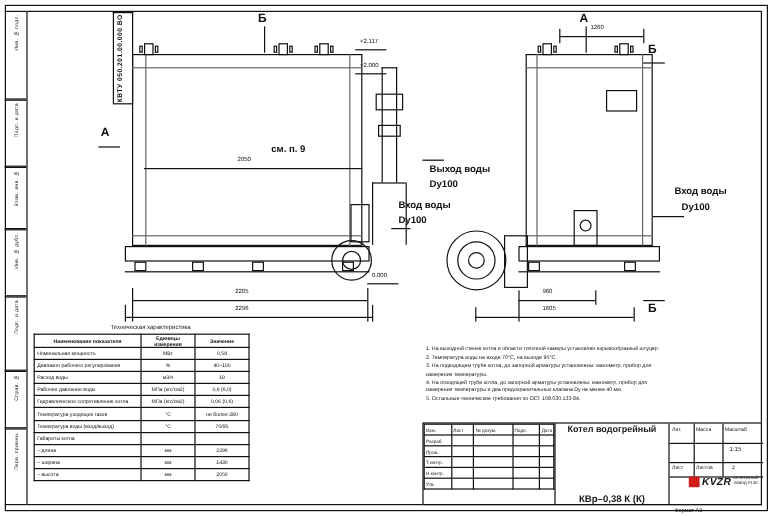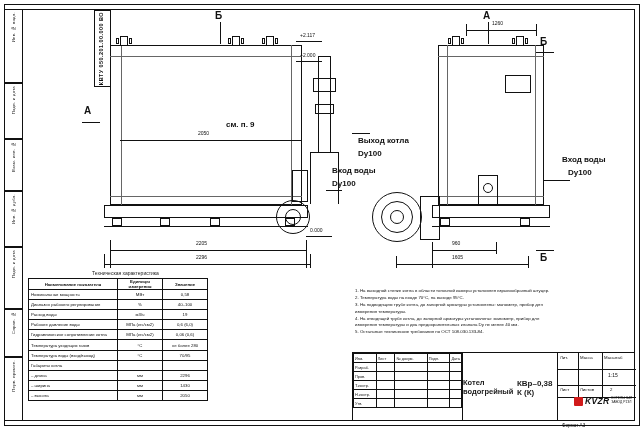--- a/index.html
+++ b/index.html
@@ -44,21 +44,21 @@
 
   
   .notes{position:absolute;left:355px;top:288px;width:272px;font-size:4.4px;line-height:1.45;color:#111;}
   .notes div{margin-bottom:.5px;}
 
   
   #titleblock{position:absolute;left:352px;top:352px;width:283px;height:69px;border:1.4px solid #111;box-sizing:border-box;background:#fff;}
   .tb-l{position:absolute;left:0;top:0;width:110px;height:100%;box-sizing:border-box;border-right:1.2px solid #111;}
   .tbtab{width:100%;font-size:3.9px;}
   .tbtab td{border:.7px solid #111;height:8.05px;padding:0 1px;}
-  .tb-mid{position:absolute;left:110px;top:0;width:95px;height:100%;box-sizing:border-box;border-right:1.2px solid #111;display:flex;align-items:center;justify-content:flex-start;flex-direction:row;}
+  .tb-mid{position:absolute;left:110px;top:0;width:95px;height:100%;box-sizing:border-box;border-right:1.2px solid #111;display:flex;align-items:center;justify-content:space-between;flex-direction:column;}
   .tb-r{position:absolute;left:205px;top:0;width:78px;height:100%;box-sizing:border-box;}
   .code{position:absolute;left:352px;top:336px;width:283px;height:16px;border:1.4px solid #111;border-bottom:none;box-sizing:border-box;display:flex;align-items:center;justify-content:center;}
   .code span{font-size:11px;font-weight:bold;letter-spacing:.2px;}
 
   .logo{position:absolute;right:4px;bottom:14px;display:flex;align-items:center;gap:2px;}
   .logo .mark{width:9px;height:9px;background:#d11a1a;border-radius:1px;}
   .logo .kv{font-size:8.5px;font-weight:bold;color:#111;letter-spacing:.3px;font-style:italic;}
   .logo .sub{font-size:3.3px;color:#111;line-height:1.15;}
 </style>
 </head>
@@ -152,21 +152,21 @@
   <div class="t sm" style="left:198px;top:131px;">2050</div>
   <div class="ln h" style="left:110px;top:250px;width:196px;"></div>
   <div class="t sm" style="left:196px;top:241px;">2205</div>
   <div class="ln h" style="left:104px;top:264px;width:206px;"></div>
   <div class="t sm" style="left:196px;top:255px;">2296</div>
   <div class="ln v" style="left:110px;top:240px;height:28px;"></div>
   <div class="ln v" style="left:306px;top:240px;height:28px;"></div>
   <div class="ln v" style="left:104px;top:254px;height:14px;"></div>
   <div class="ln v" style="left:310px;top:254px;height:14px;"></div>
 
-  <div class="t b" style="left:358px;top:136px;font-size:8px;">Выход котла</div>
+  <div class="t b" style="left:358px;top:136px;font-size:8px;">Выход воды</div>
   <div class="t b" style="left:358px;top:149px;font-size:8px;">Dy100</div>
   <div class="t b" style="left:332px;top:166px;font-size:8px;">Вход воды</div>
   <div class="t b" style="left:332px;top:179px;font-size:8px;">Dy100</div>
   <div class="ln h" style="left:352px;top:133px;width:18px;"></div>
   <div class="ln h" style="left:326px;top:190px;width:16px;"></div>
 
   <div class="rect thick" style="left:438px;top:45px;width:106px;height:160px;"></div>
   <div class="ln v light" style="left:447px;top:45px;height:160px;"></div>
   <div class="ln v light" style="left:535px;top:45px;height:160px;"></div>
   <div class="ln h light" style="left:438px;top:56px;width:106px;"></div>

